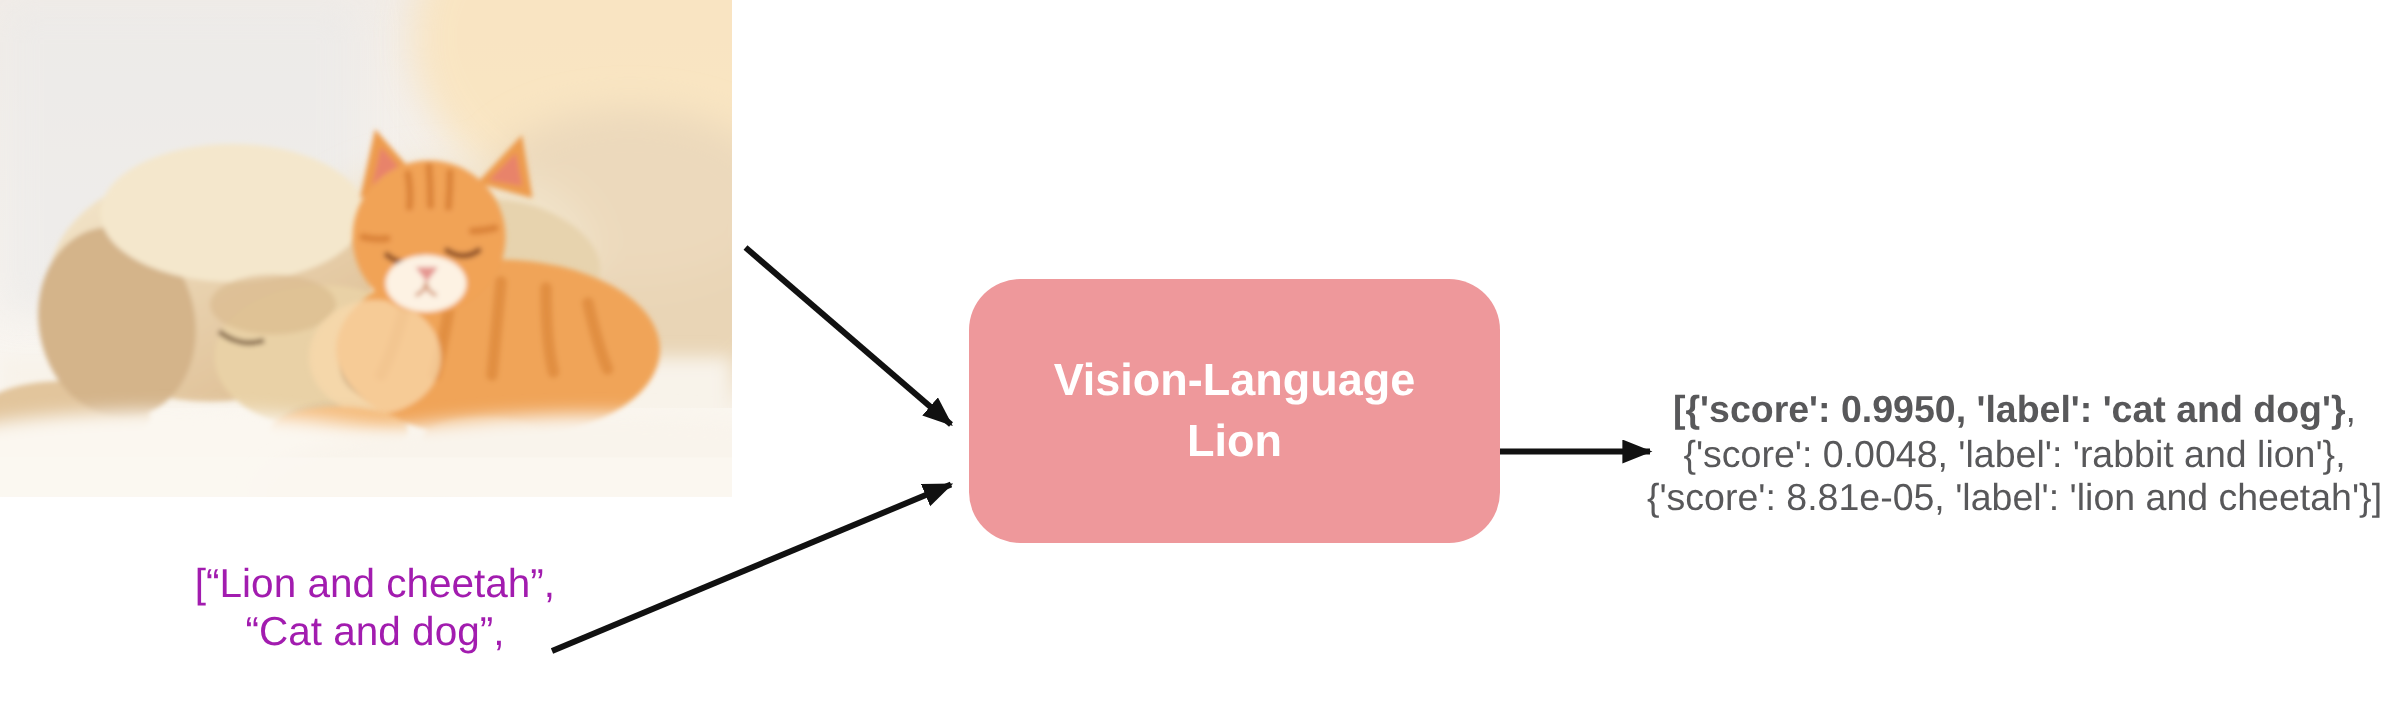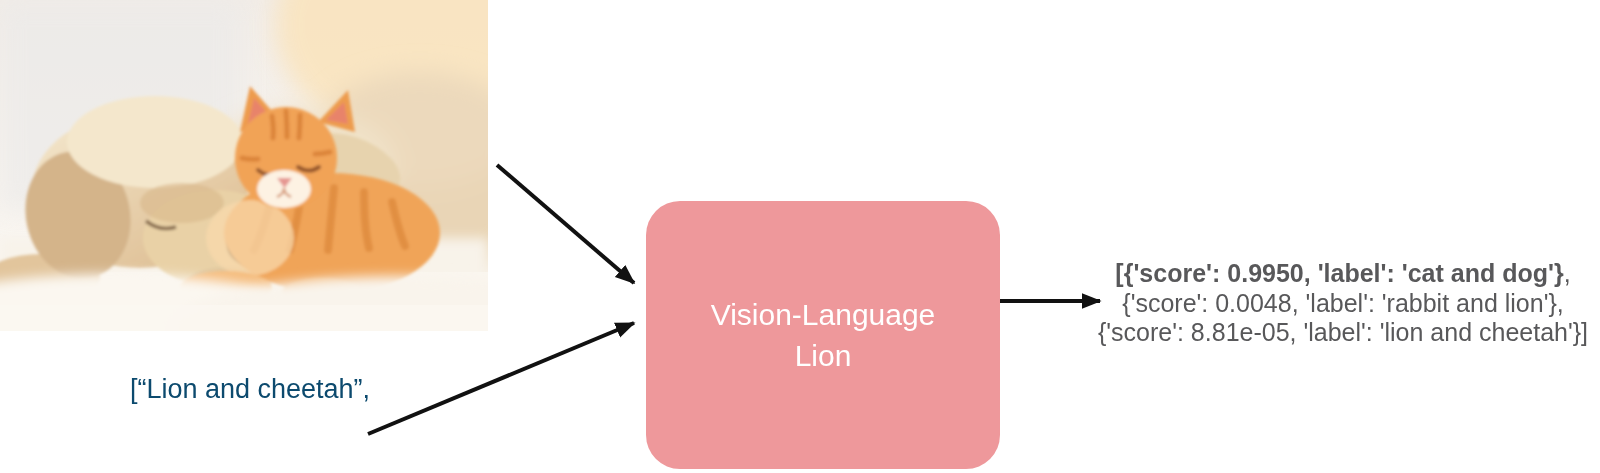--- a/index.html
+++ b/index.html
@@ -19,40 +19,39 @@
   }
   .photo svg { display: block; }
   .arrows {
     position: absolute;
     left: 0; top: 0;
     width: 1600px; height: 473px;
   }
   .model-box {
     position: absolute;
     left: 646px; top: 186px;
-    width: 354px; height: 268px;
+    width: 354px; height: 176px;
     background: #EE989B;
     border-radius: 34px;
     display: flex;
     flex-direction: column;
     align-items: center;
     justify-content: center;
     color: #ffffff;
-    font-weight: normal;
+    font-weight: bold;
     font-size: 30px;
     line-height: 41px;
     text-align: center;
-    margin-top: 15px;
   }
   .prompts {
     position: absolute;
     left: 90px; top: 373px;
     width: 320px;
     text-align: center;
-    color: #0c4a6e;
+    color: #a21caf;
     font-size: 27px;
     line-height: 32px;
     white-space: nowrap;
   }
   .output {
     position: absolute;
     left: 1083px; top: 259px;
     width: 520px;
     text-align: center;
     color: #58585A;
@@ -166,20 +165,21 @@
     <line x1="1000" y1="301" x2="1100" y2="301" stroke="#111111" stroke-width="4" marker-end="url(#ah)"></line>
   </svg>
 
   <div class="model-box">
     <div>Vision-Language</div>
     <div>Lion</div>
   </div>
 
   <div class="prompts">
     <div>[“Lion and cheetah”,</div>
+    <div>“Cat and dog”,</div>
   </div>
 
   <div class="output">
     <div><span class="b">[{'score': 0.9950, 'label': 'cat and dog'}</span><span>,</span></div>
     <div>{'score': 0.0048, 'label': 'rabbit and lion'},</div>
     <div>{'score': 8.81e-05, 'label': 'lion and cheetah'}]</div>
   </div>
 
 </div>
 

